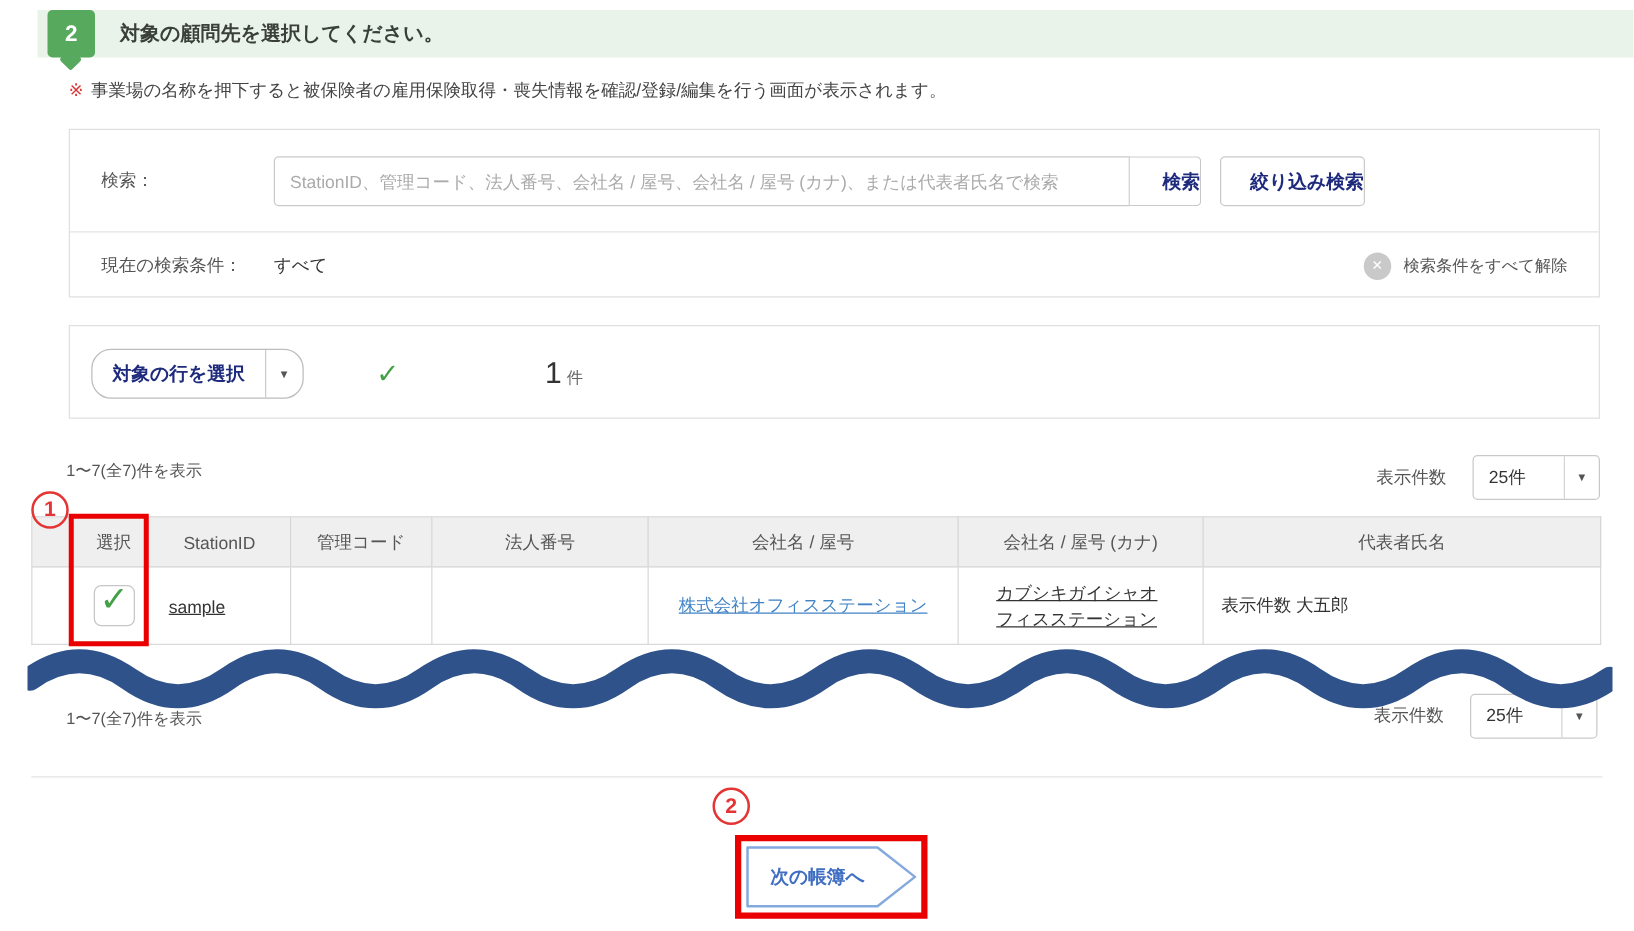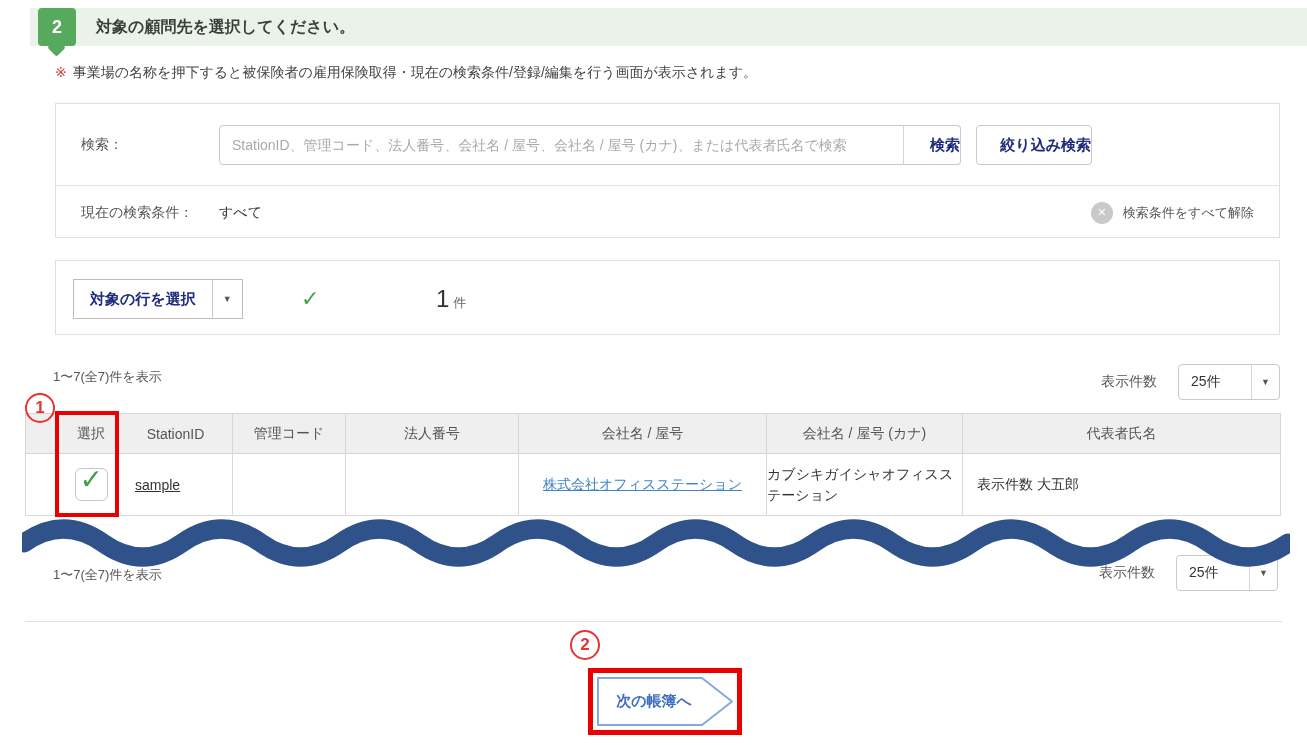--- a/index.html
+++ b/index.html
@@ -36,21 +36,21 @@
   .search-row2 { position:absolute; left:0; top:82px; width:100%; height:53px; }
   .cond-label { left:25px; top:0; height:53px; display:flex; align-items:center; }
   .cond-value { left:163px; top:0; height:53px; display:flex; align-items:center; font-size:14px; color:#333; }
   .clear-group { position:absolute; right:25px; top:0; height:53px; display:flex; align-items:center; gap:10px; cursor:pointer; }
   .clear-circle { width:22px; height:22px; border-radius:50%; background:#c9c9c9; color:#fff;
                   font-size:11px; display:flex; align-items:center; justify-content:center; }
   .clear-text { font-size:13px; color:#555; }
 
   
   .select-panel { left:55px; top:260px; width:1225px; height:75px; }
-  .split-btn { left:17px; top:18px; height:40px; display:flex; border:1px solid #bdbdbd; border-radius:0; background:#fff; cursor:pointer; }
+  .split-btn { left:17px; top:18px; height:40px; display:flex; border:1px solid #bdbdbd; border-radius:16px; background:#fff; cursor:pointer; }
   .split-label { padding:0 16px; display:flex; align-items:center; color:#1e2b7d; font-weight:bold; font-size:15px; }
   .split-caret { width:30px; border-left:1px solid #ccc; display:flex; align-items:center; justify-content:center; font-size:9px; color:#555; }
   .bar-check { left:245px; top:18px; height:40px; display:flex; align-items:center; color:#43a047; font-size:22px; font-weight:bold; }
   .bar-count { left:380px; top:18px; height:40px; display:flex; align-items:baseline; padding-top:6px; }
   .count-num { font-size:24px; color:#333; }
   .count-unit { font-size:13px; color:#666; margin-left:4px; }
 
   
   .range-text { font-size:13px; color:#555; }
   .pp-group { display:flex; align-items:center; gap:21px; }
@@ -59,21 +59,21 @@
   .pp-value { flex:1; padding-left:12px; font-size:14px; color:#333; }
   .pp-caret { width:28px; height:100%; border-left:1px solid #d5d5d5; display:flex; align-items:center; justify-content:center; font-size:9px; color:#555; }
 
   
   table.grid { position:absolute; left:25px; top:413px; width:1255px; border-collapse:collapse; table-layout:fixed; }
   .grid th { height:40px; background:#efefef; border:1px solid #d6d6d6; font-size:14px; font-weight:normal; color:#555; text-align:center; }
   .grid td { height:62px; background:#fff; border:1px solid #d9d9d9; font-size:14px; color:#333; }
   .grid th.c0, .grid td.c0 { padding-left:38px; text-align:center; }
   .grid td.c1 { padding-left:16px;text-decoration:underline; }
   .grid td.c4 { text-align:center; }
-  .grid td.c5 { padding:0 0; line-height:1.5; }
+  .grid td.c5 { padding:0 30px; line-height:1.5;text-decoration:underline; }
   .grid td.c6 { padding-left:14px; }
   .checkbox { width:33px; height:33px; border:1px solid #c6c6c6; border-radius:6px; background:#fff;
               margin:0 auto; position:relative; cursor:pointer; }
   .checkbox .tick { position:absolute; left:4px; top:-6px; color:#43a047; font-size:28px; font-weight:bold; }
   a.company-link { color:#4183c4; text-decoration:underline; cursor:pointer; }
 
   
   .wave-wrap { left:22px; top:511px; width:1268px; height:64px; z-index:5; }
 
   
@@ -93,21 +93,21 @@
 <body>
 
 <div id="stage">
 
   <div class="abs banner"></div>
   <div class="abs badge-tail"></div>
   <div class="abs badge">2</div>
   <div class="abs banner-title">対象の顧問先を選択してください。</div>
 
   <div class="abs note">
-    <span class="mark">※</span><span>事業場の名称を押下すると被保険者の雇用保険取得・現在の検索条件/登録/編集を行う画面が表示されます。</span>
+    <span class="mark">※</span><span>事業場の名称を押下すると被保険者の雇用保険取得・喪失情報を確認/登録/編集を行う画面が表示されます。</span>
   </div>
 
   <div class="abs panel search-panel">
     <div class="search-row1">
       <div class="abs lbl search-label">検索：</div>
       <input class="abs search-input" type="text" placeholder="StationID、管理コード、法人番号、会社名 / 屋号、会社名 / 屋号 (カナ)、または代表者氏名で検索" style="">
       <button class="abs btn-navy search-go">検索</button>
       <button class="abs btn-navy filter-btn">絞り込み検索</button>
     </div>
     <div class="search-row2">

